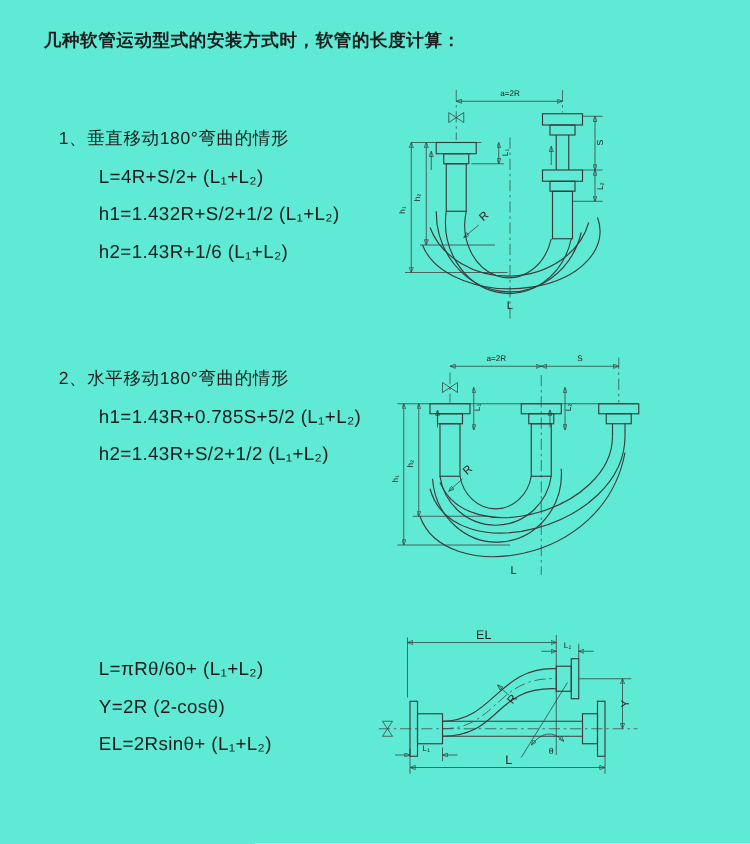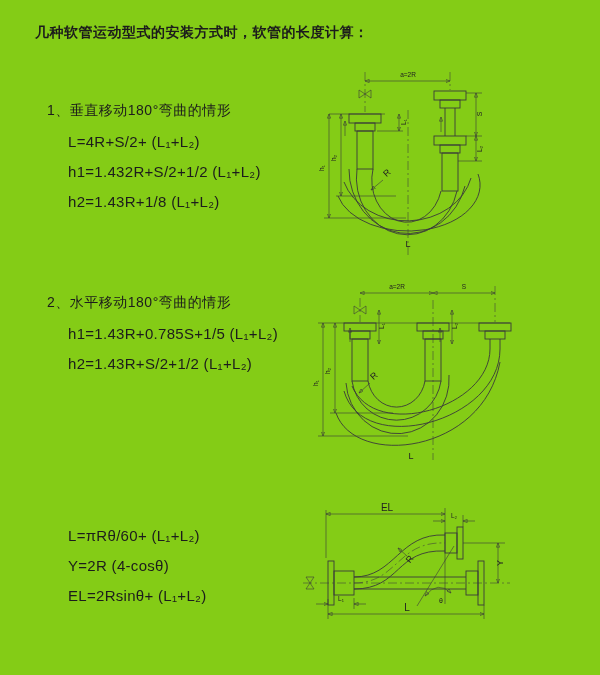--- a/index.html
+++ b/index.html
@@ -1,25 +1,25 @@
 <!DOCTYPE html>
 <html><head>
 <meta charset="utf-8">
 <style>
   html,body{margin:0;padding:0;background:#ffffff;}
   .page{
-    position:relative;width:600px;height:675px;background:#84cc16;overflow:hidden;
+    position:relative;width:600px;height:675px;background:#5eead4;overflow:hidden;
     font-family:"Liberation Sans","DejaVu Sans",sans-serif;color:#1c1c1c;
   }
   .doc-title{
     position:absolute;left:35px;top:24px;font-size:14px;font-weight:bold;letter-spacing:.5px;
   }
   .section{position:absolute;left:47px;}
   .heading{font-size:14px;font-weight:normal;letter-spacing:.5px;margin-bottom:7px;white-space:nowrap;}
-  .formula{font-size:15px;line-height:30px;margin-left:21px;letter-spacing:.3px;white-space:nowrap;}
+  .formula{font-size:15px;line-height:30px;margin-left:32px;letter-spacing:.3px;white-space:nowrap;}
   .diag{position:absolute;}
   svg{display:block;}
   svg line,svg path,svg rect{stroke:#3a3a3a;fill:none;stroke-width:0.9;}
   svg .thin{stroke-width:0.6;}
   svg .dim{stroke-width:0.6;}
   svg .cl{stroke-width:0.55;stroke-dasharray:9 3 2 3;}
   svg text{font-family:"Liberation Sans","DejaVu Sans",sans-serif;fill:#222;stroke:none;font-size:7px;}
   svg text.big{font-size:10px;}
   svg text.mid{font-size:9px;}
   svg text.sm{font-size:6.5px;}
@@ -28,21 +28,21 @@
 <body>
 
 <div class="page">
 
   <div class="doc-title">几种软管运动型式的安装方式时，软管的长度计算：</div>
 
   <div class="section" style="top:102px">
     <div class="heading">1、垂直移动180°弯曲的情形</div>
     <div class="formula">L=4R+S/2+ (L₁+L₂)</div>
     <div class="formula">h1=1.432R+S/2+1/2 (L₁+L₂)</div>
-    <div class="formula">h2=1.43R+1/8 (L₁+L₂)</div>
+    <div class="formula">h2=1.43R+1/6 (L₁+L₂)</div>
   </div>
 
   <div class="diag" style="left:308px;top:64px">
     <svg width="290" height="198" viewBox="0 0 290 198">
       <defs>
         <marker id="d1a" viewBox="0 0 8 6" markerWidth="8" markerHeight="6" refX="7.5" refY="3" orient="auto-start-reverse">
           <path d="M0.5,0.2 L7.5,3 L0.5,5.8 Z" fill="#333" stroke="none"></path>
         </marker>
         <pattern id="d1h" width="4" height="4" patternUnits="userSpaceOnUse">
           <path d="M0,0 L4,4 M4,0 L0,4" stroke="#808080" stroke-width="0.55"></path>
@@ -118,21 +118,21 @@
         <text x="81" y="111" text-anchor="middle" class="mid" transform="rotate(-42 81 111)">R</text>
         <line class="dim" x1="75" y1="116" x2="63" y2="126" marker-end="url(#d1a)"></line>
       </g>
 
       <text x="100" y="183" text-anchor="middle" class="mid">L</text>
     </svg>
   </div>
 
   <div class="section" style="top:294px">
     <div class="heading">2、水平移动180°弯曲的情形</div>
-    <div class="formula">h1=1.43R+0.785S+1/5 (L₁+L₂)</div>
+    <div class="formula">h1=1.43R+0.785S+5/2 (L₁+L₂)</div>
     <div class="formula">h2=1.43R+S/2+1/2 (L₁+L₂)</div>
   </div>
 
   <div class="diag" style="left:303px;top:276px">
     <svg width="295" height="188" viewBox="0 0 295 188">
       <defs>
         <marker id="d2a" viewBox="0 0 8 6" markerWidth="8" markerHeight="6" refX="7.5" refY="3" orient="auto-start-reverse">
           <path d="M0.5,0.2 L7.5,3 L0.5,5.8 Z" fill="#333" stroke="none"></path>
         </marker>
         <pattern id="d2h" width="4" height="4" patternUnits="userSpaceOnUse">
@@ -207,21 +207,21 @@
         <text x="73" y="102" text-anchor="middle" class="mid" transform="rotate(-42 73 102)">R</text>
         <line class="dim" x1="67" y1="107" x2="56" y2="117" marker-end="url(#d2a)"></line>
       </g>
 
       <text x="108" y="183" text-anchor="middle" class="mid">L</text>
     </svg>
   </div>
 
   <div class="section" style="top:521px">
     <div class="formula">L=πRθ/60+ (L₁+L₂)</div>
-    <div class="formula">Y=2R (4-cosθ)</div>
+    <div class="formula">Y=2R (2-cosθ)</div>
     <div class="formula">EL=2Rsinθ+ (L₁+L₂)</div>
   </div>
 
   <div class="diag" style="left:295px;top:500px">
     <svg width="305" height="150" viewBox="0 0 305 150">
       <defs>
         <marker id="d3a" viewBox="0 0 8 6" markerWidth="8" markerHeight="6" refX="7.5" refY="3" orient="auto-start-reverse">
           <path d="M0.5,0.2 L7.5,3 L0.5,5.8 Z" fill="#333" stroke="none"></path>
         </marker>
       </defs>

